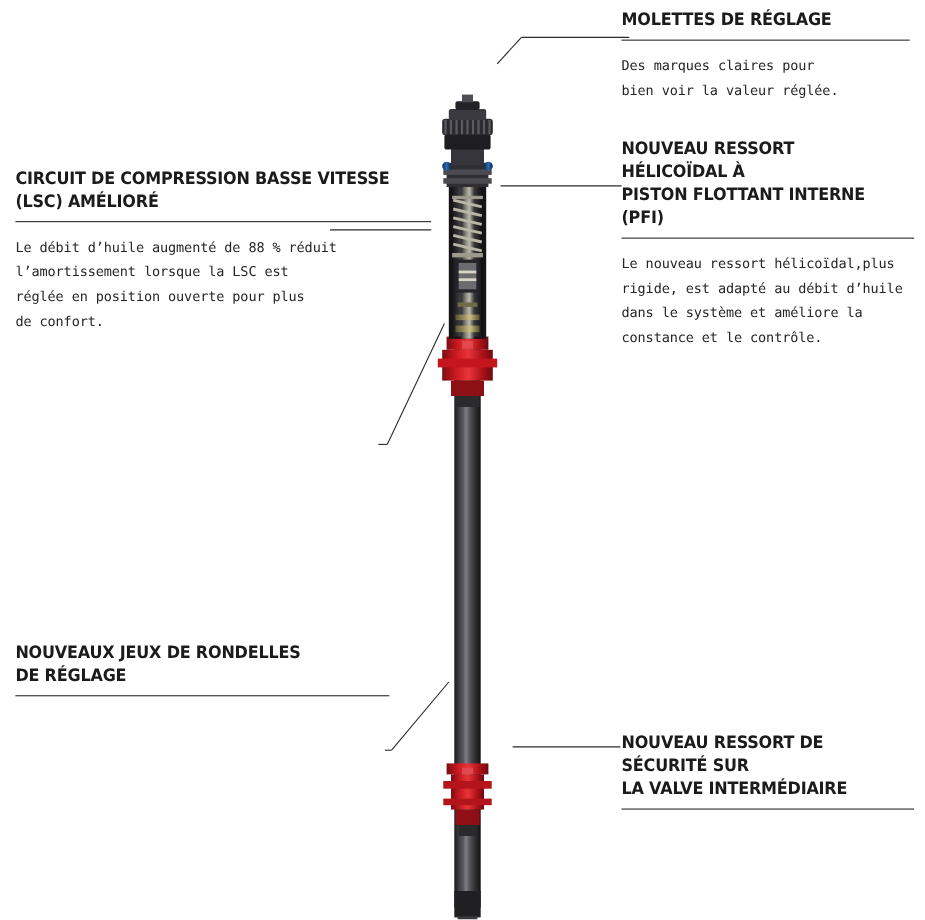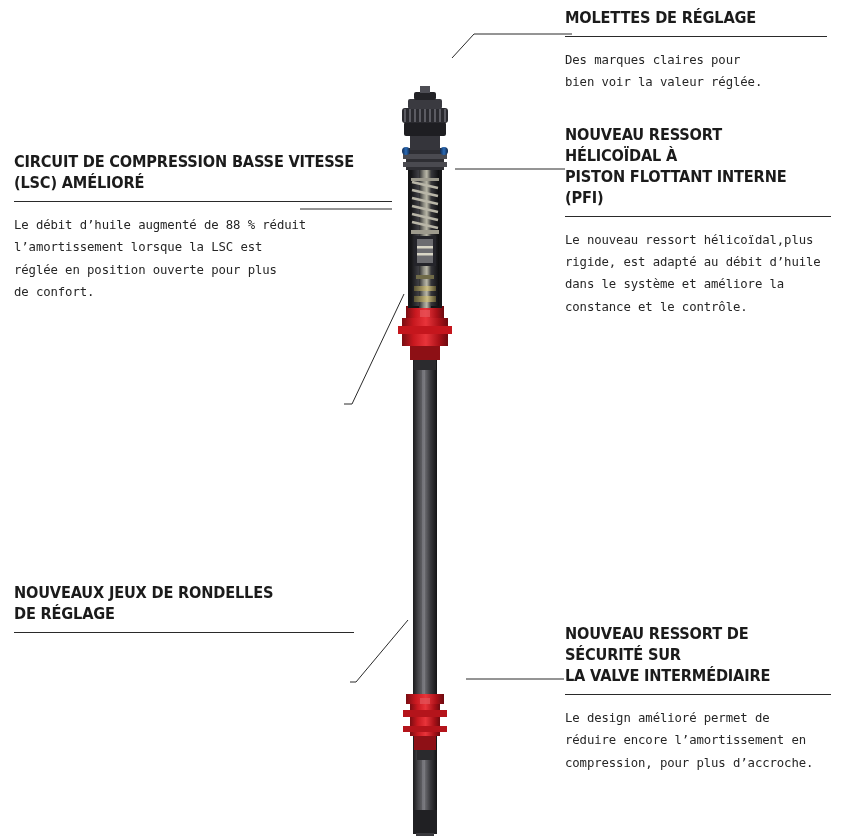--- a/index.html
+++ b/index.html
@@ -234,27 +234,24 @@
   <div class="callout right" style="left:565px; top:125px; width:266px;">
     <div class="title">NOUVEAU RESSORT HÉLICOÏDAL À
 PISTON FLOTTANT INTERNE (PFI)</div>
     <hr class="rule">
     <div class="body">Le nouveau ressort hélicoïdal,plus
 rigide, est adapté au débit d’huile
 dans le système et améliore la
 constance et le contrôle.</div>
   </div>
 
-  <div class="callout right" style="left:565px; top:624px; width:266px;">
+  <div class="callout right" style="left:565px; top:665px; width:266px;">
     <div class="title">NOUVEAU RESSORT DE SÉCURITÉ SUR
 LA VALVE INTERMÉDIAIRE</div>
     <hr class="rule">
-    <div class="body">Le design amélioré permet de
-réduire encore l’amortissement en
-compression, pour plus d’accroche.</div>
   </div>
 
   <div class="callout left" style="left:14px; top:152px; width:378px;">
     <div class="title">CIRCUIT DE COMPRESSION BASSE VITESSE
 (LSC) AMÉLIORÉ</div>
     <hr class="rule">
     <div class="body">Le débit d’huile augmenté de 88 % réduit
 l’amortissement lorsque la LSC est
 réglée en position ouverte pour plus
 de confort.</div>

